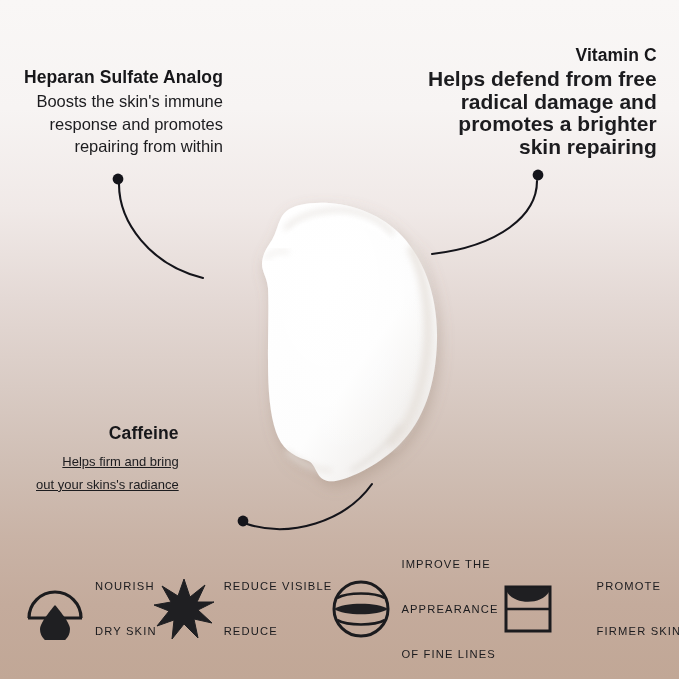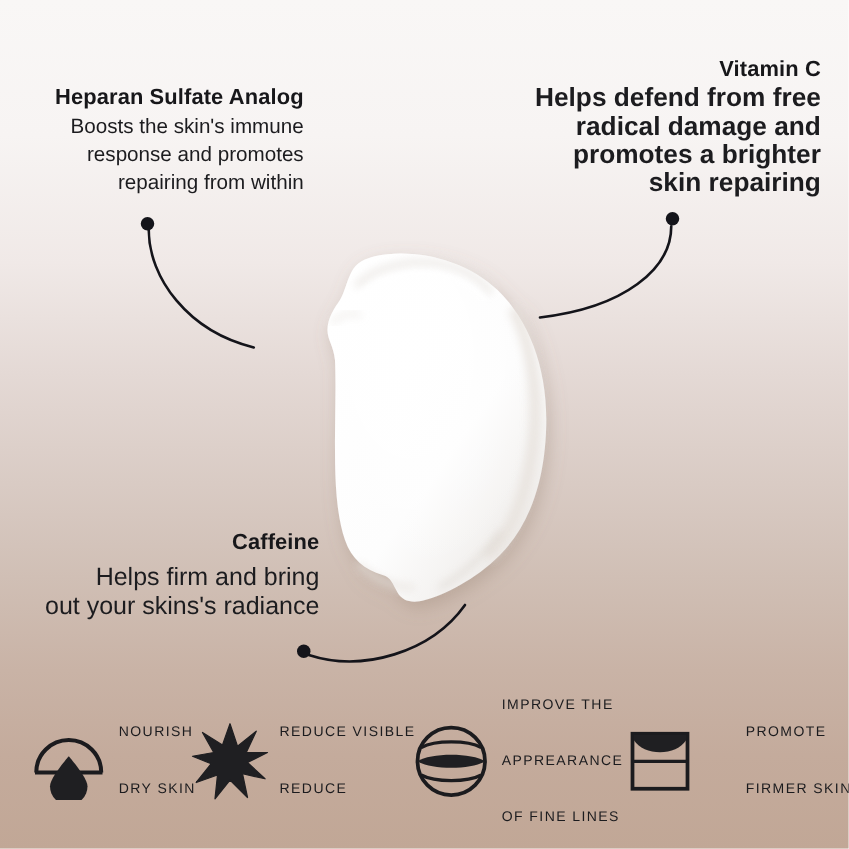--- a/index.html
+++ b/index.html
@@ -29,31 +29,31 @@
     font-weight:700;
     color:#17171a;
     letter-spacing:.1px;
   }
   .callout .c-body {
     color:#1c1c1f;
     font-weight:400;
   }
   .callout .c-body div { white-space:pre; }
 
-  #callout-heparan { left:44px; top:66px; }
+  #callout-heparan { left:24px; top:66px; }
   #callout-heparan .c-title { font-size:17.5px; line-height:23px; }
   #callout-heparan .c-body  { font-size:16.5px; line-height:22.5px; margin-top:1px; }
 
   #callout-vitaminc { left:428px; top:44px; }
   #callout-vitaminc .c-title { font-size:17.5px; line-height:23px; }
   #callout-vitaminc .c-body  { font-size:21px; line-height:22.5px; margin-top:1px;font-weight:bold; }
 
   #callout-caffeine { left:36px; top:422px; }
   #callout-caffeine .c-title { font-size:17.5px; line-height:23px; }
-  #callout-caffeine .c-body  { font-size:20px; line-height:22.5px; margin-top:6px; }
+  #callout-caffeine .c-body  { font-size:13px; line-height:22.5px; margin-top:6px;text-decoration:underline; }
 
   
   .overlay {
     position:absolute; left:0; top:0;
     width:679px; height:679px;
     pointer-events:none;
   }
   
   #benefit-row {
     position:absolute;

